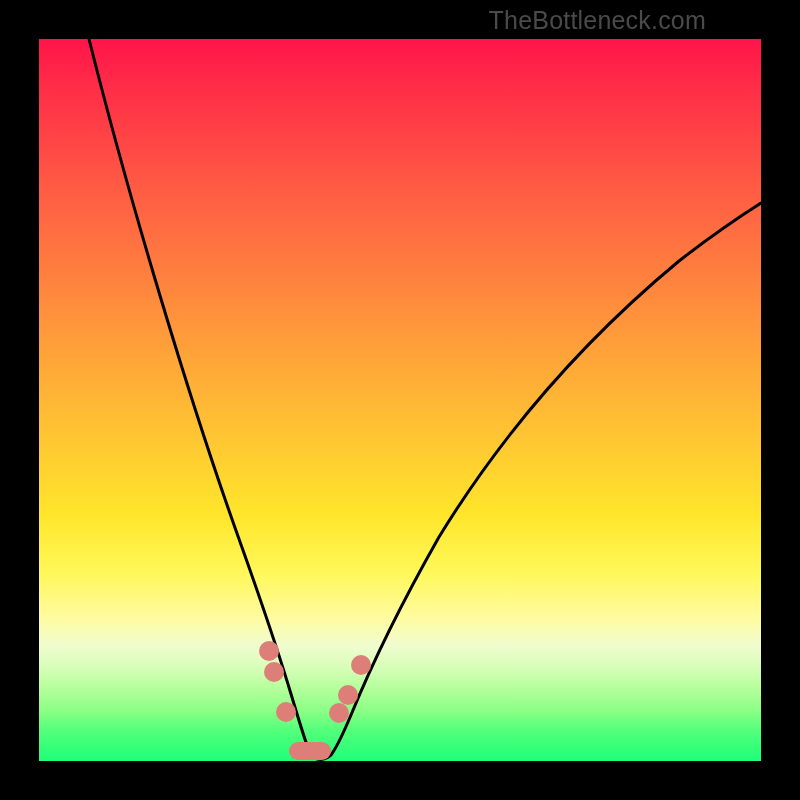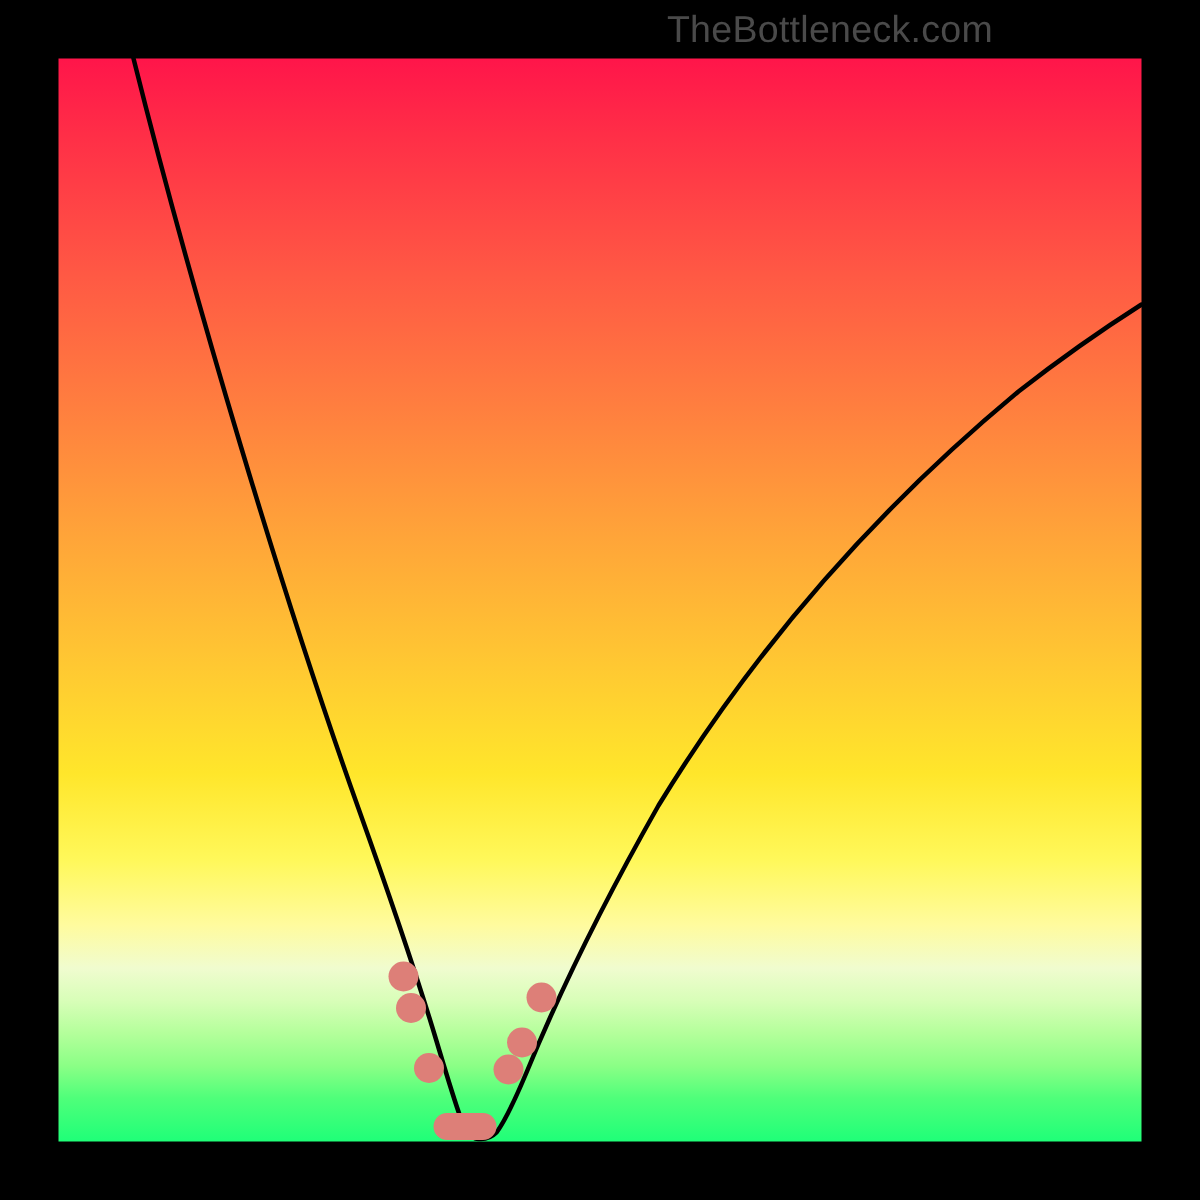--- a/index.html
+++ b/index.html
@@ -9,20 +9,21 @@
     height: 800px;
     overflow: hidden;
     background: #000;
     font-family: Arial, Helvetica, sans-serif;
   }
   .frame {
     position: relative;
     width: 672px;
     height: 800px;
     background: #000;
+    padding-left: 44px;
   }
   .plot {
     position: absolute;
     left: 39px;
     top: 39px;
     width: 722px;
     height: 722px;
     
     background: linear-gradient(
       to bottom,

